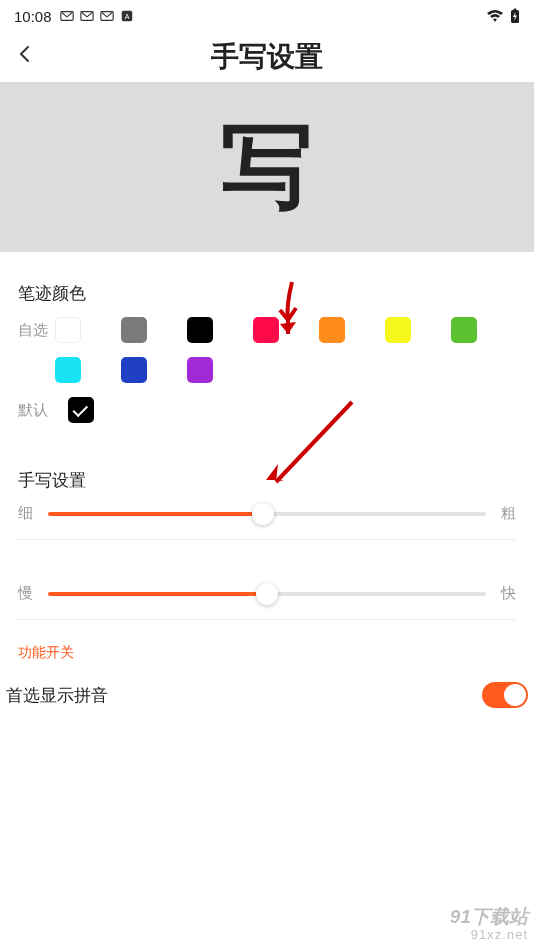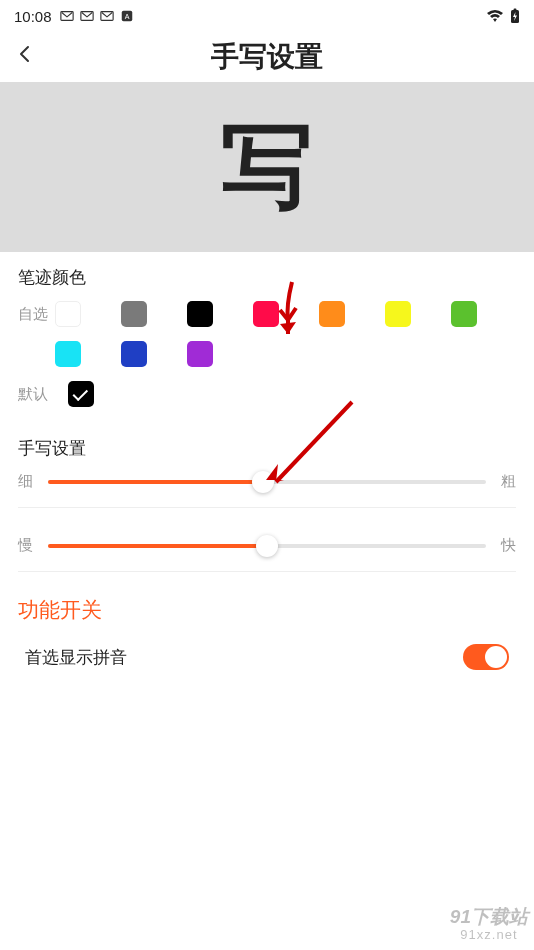--- a/index.html
+++ b/index.html
@@ -22,21 +22,21 @@
         height: 50px; display: flex; align-items: center; justify-content: center;
         position: relative;
     }
     .back { position: absolute; left: 15px; top: 12px; cursor: pointer; }
     .page-title { font-size: 28px; font-weight: 700; }
     .preview {
         background: #dcdcdc; height: 170px;
         display: flex; align-items: center; justify-content: center;
     }
     .preview-char { font-family: "Kaiti SC","STKaiti","KaiTi",cursive; font-size: 92px; font-weight: 600; line-height: 1; }
-    .section { padding: 14px 18px 6px 18px; }
+    .section { padding: 14px 18px 6px 18px; margin-top: 16px; }
     .section-title { font-size: 17px; margin-bottom: 12px; }
     .row { display: flex; align-items: center; margin-bottom: 14px; }
     .row-label { color: #999; font-size: 15px; width: 50px; }
     .swatch {
         width: 26px; height: 26px; border-radius: 5px;
         display: flex; align-items: center; justify-content: center;
     }
     .swatch.default { background: #000; }
     .swatch.sel::after { content:""; display:block; width:12px; height:6px; border-left:2px solid #fff; border-bottom:2px solid #fff; transform: rotate(-45deg) translateY(-1px); }
     .color-grid { display: flex; flex-wrap: wrap; gap: 14px 40px; margin-left: 0; }
@@ -51,36 +51,36 @@
     }
     .slider-fill {
         position: absolute; left: 0; top: 0; height: 100%; background: #ff5a1e; border-radius: 2px;
     }
     .slider-thumb {
         position: absolute; top: 50%; transform: translate(-50%,-50%);
         width: 22px; height: 22px; background: #fff; border-radius: 50%;
         box-shadow: 0 1px 4px rgba(0,0,0,.25);
     }
     .divider { height: 1px; background: #eee; margin: 10px 0 0 0; }
-    .feature-title { color: #ff5a1e; font-size: 21px; padding: 18px 18px 4px 18px; }
+    .feature-title { color: #ff5a1e; font-size: 14px; padding: 18px 18px 4px 18px; }
     .toggle-row {
         display: flex; justify-content: space-between; align-items: center;
-        padding: 16px 25px;
+        padding: 16px 6px;
     }
     .toggle-label { font-size: 17px; }
     .toggle {
         width: 46px; height: 26px; background: #ff5a1e; border-radius: 13px;
         position: relative;
     }
     .toggle::after {
         content:""; position:absolute; width:22px; height:22px; border-radius:50%;
         background:#fff; top:2px; right:2px;
     }
     .watermark {
-        position:absolute; right:6px; bottom:8px; text-align:center;
+        position:absolute; right:6px; bottom:8px; text-align:right;
         font-size:19px; color:rgba(0,0,0,.25); font-weight:600;
         font-style:italic; line-height:1.1;
     }
     .watermark .sub { font-size:13px; font-style:normal; letter-spacing:1px; font-weight:400;}
     .arrow { position:absolute; pointer-events:none; }
 </style>
 </head>
 <body>
 
 <div class="status-bar">

